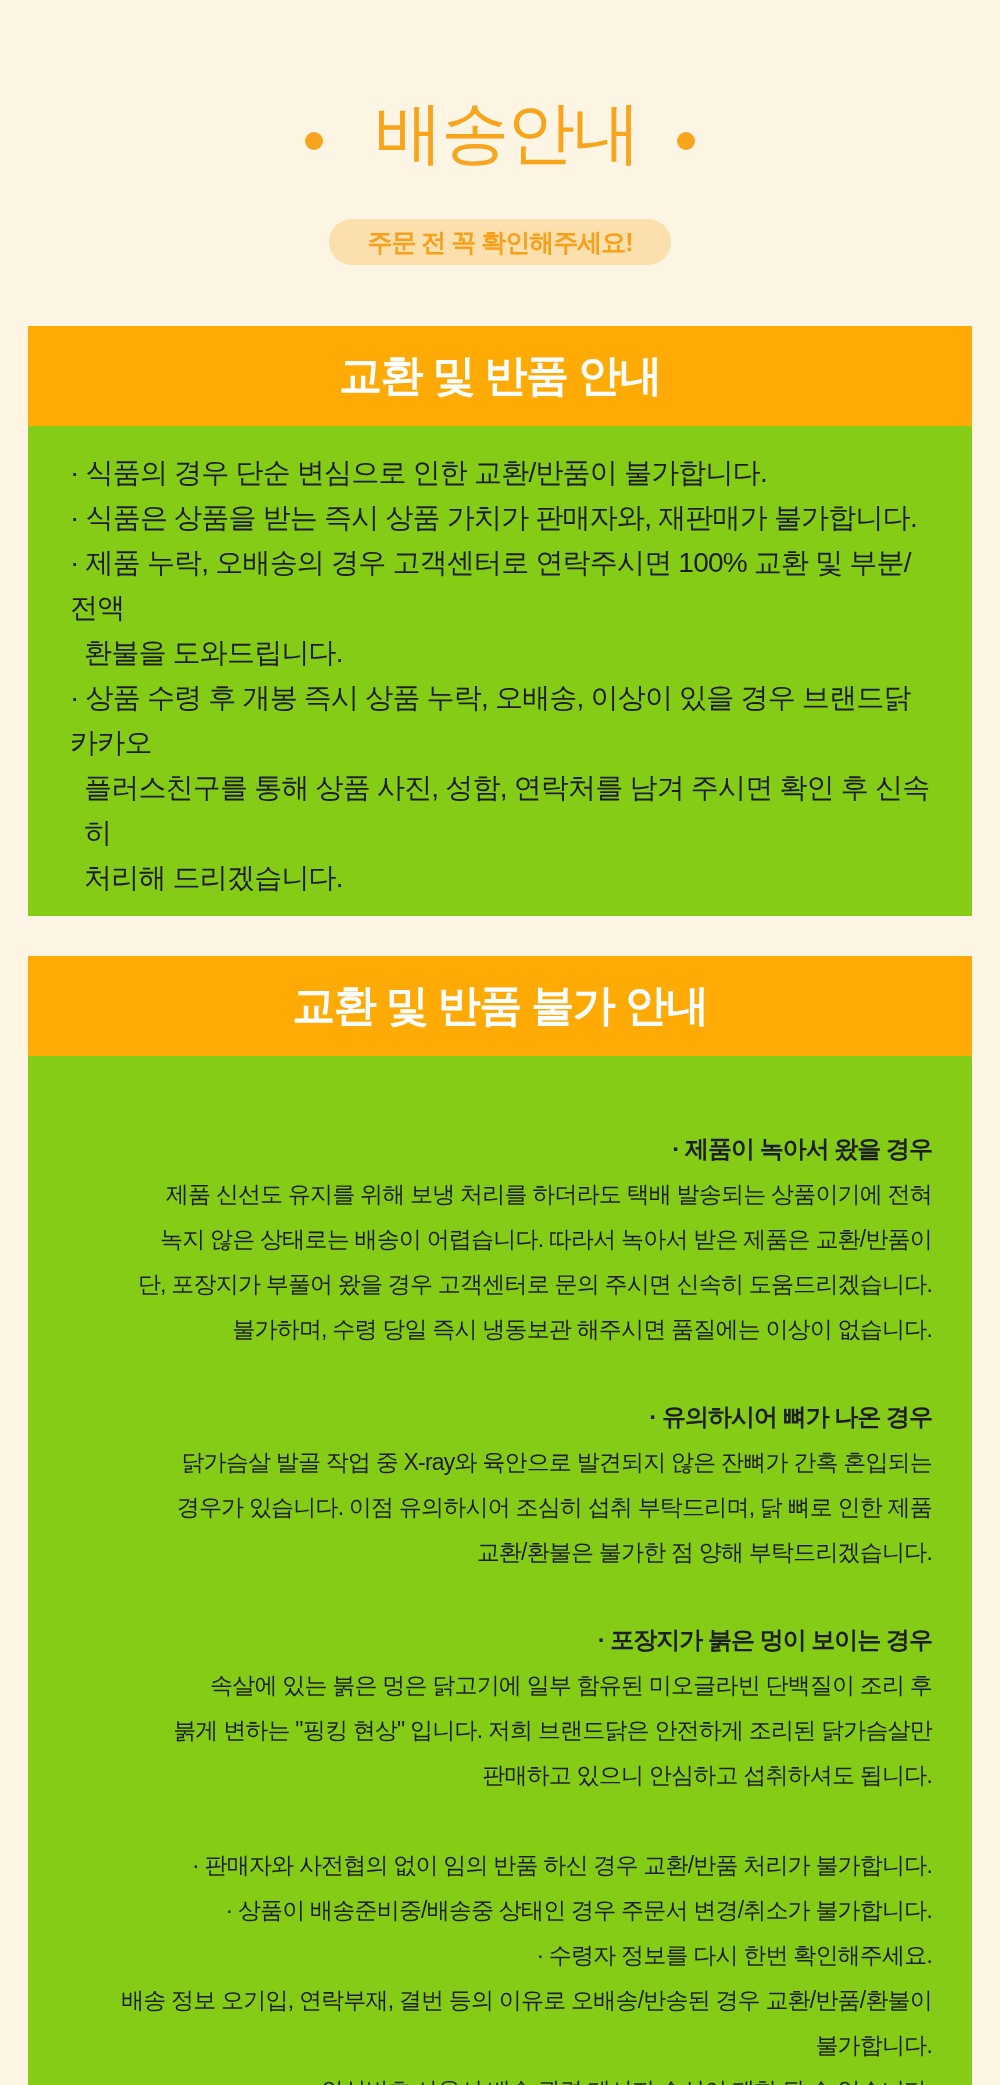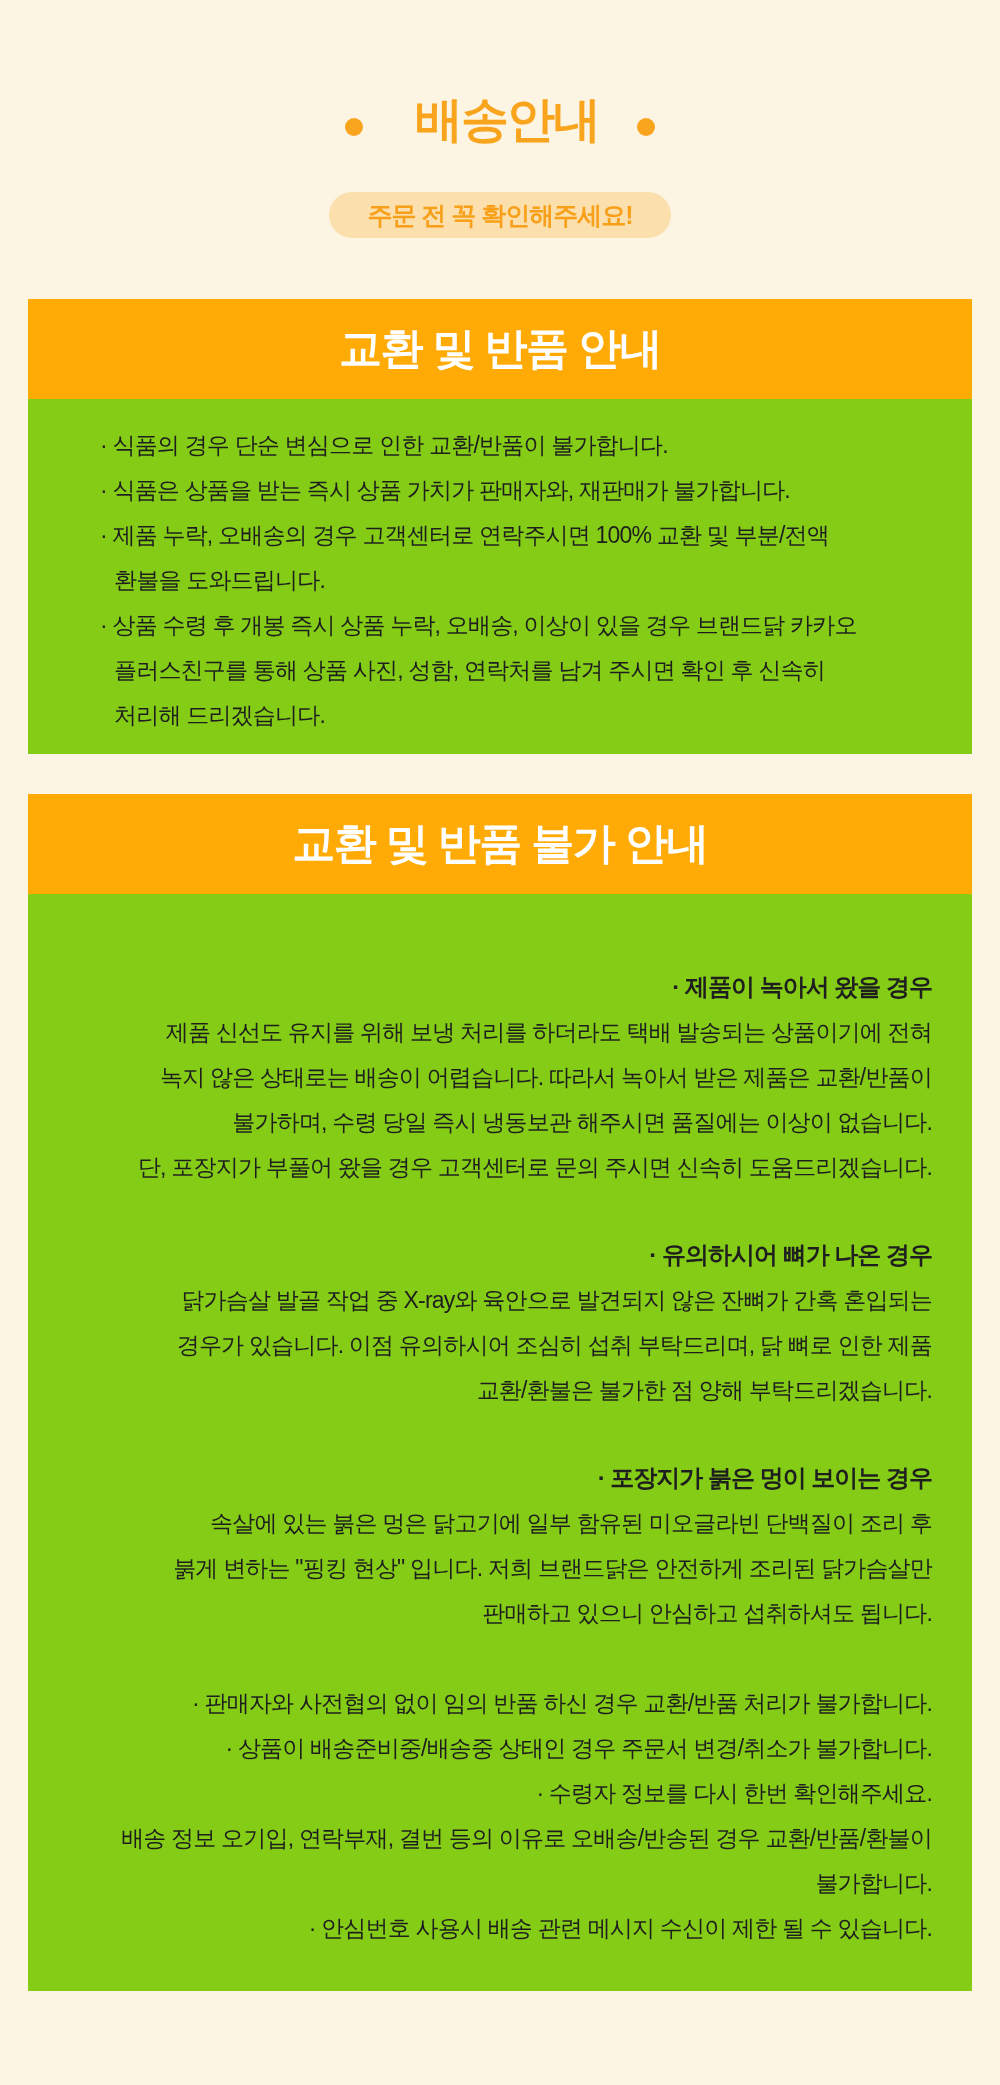--- a/index.html
+++ b/index.html
@@ -22,22 +22,22 @@
     gap:38px;
     margin-bottom:40px;
   }
   .title-dot {
     width:18px; height:18px;
     border-radius:50%;
     background:#F9A41D;
     margin-top:14px;
   }
   .page-title-text {
-    font-size:48px;
-    font-weight:bold;
+    font-size:68px;
+    font-weight:normal;
     color:#F9A41D;
     letter-spacing:-2px;
     margin-left:14px;
   }
   
   .badge-row { display:flex; justify-content:center; margin-bottom:61px; }
   .badge {
     background:#FBDFAC;
     color:#F9A01B;
     font-size:25px;
@@ -58,22 +58,22 @@
     height:100px;
     display:flex;
     align-items:center;
     justify-content:center;
     color:#FFFFFF;
     font-size:43px;
     font-weight:bold;
     letter-spacing:-1.5px;
   }
   .card-body {
-    padding:24px 40px 16px 72px;
-    font-size:23px;
+    padding:24px 40px 16px 42px;
+    font-size:28px;
     letter-spacing:-0.8px;
   }
   .line { line-height:45px; }
   .line.indent { padding-left:14px; }
   
   .card-body2 { padding:70px 40px 40px 44px; font-size:23px; letter-spacing:-0.8px;margin-left:27px; }
   .section { margin-bottom:42px; }
   .section-heading {
     font-weight:bold;
     font-size:24px;
@@ -112,22 +112,22 @@
   </section>
 
   <section class="card">
     <div class="card-header">교환 및 반품 불가 안내</div>
     <div class="card-body2">
 
       <div class="section">
         <p class="section-heading">· 제품이 녹아서 왔을 경우</p>
         <p class="sline">제품 신선도 유지를 위해 보냉 처리를 하더라도 택배 발송되는 상품이기에 전혀</p>
         <p class="sline">녹지 않은 상태로는 배송이 어렵습니다. 따라서 녹아서 받은 제품은 교환/반품이</p>
+        <p class="sline">단, 포장지가 부풀어 왔을 경우 고객센터로 문의 주시면 신속히 도움드리겠습니다.</p>
         <p class="sline">불가하며, 수령 당일 즉시 냉동보관 해주시면 품질에는 이상이 없습니다.</p>
-        <p class="sline">단, 포장지가 부풀어 왔을 경우 고객센터로 문의 주시면 신속히 도움드리겠습니다.</p>
       </div>
 
       <div class="section">
         <p class="section-heading">· 유의하시어 뼈가 나온 경우</p>
         <p class="sline">닭가슴살 발골 작업 중 X-ray와 육안으로 발견되지 않은 잔뼈가 간혹 혼입되는</p>
         <p class="sline">경우가 있습니다. 이점 유의하시어 조심히 섭취 부탁드리며, 닭 뼈로 인한 제품</p>
         <p class="sline">교환/환불은 불가한 점 양해 부탁드리겠습니다.</p>
       </div>
 
       <div class="section">

